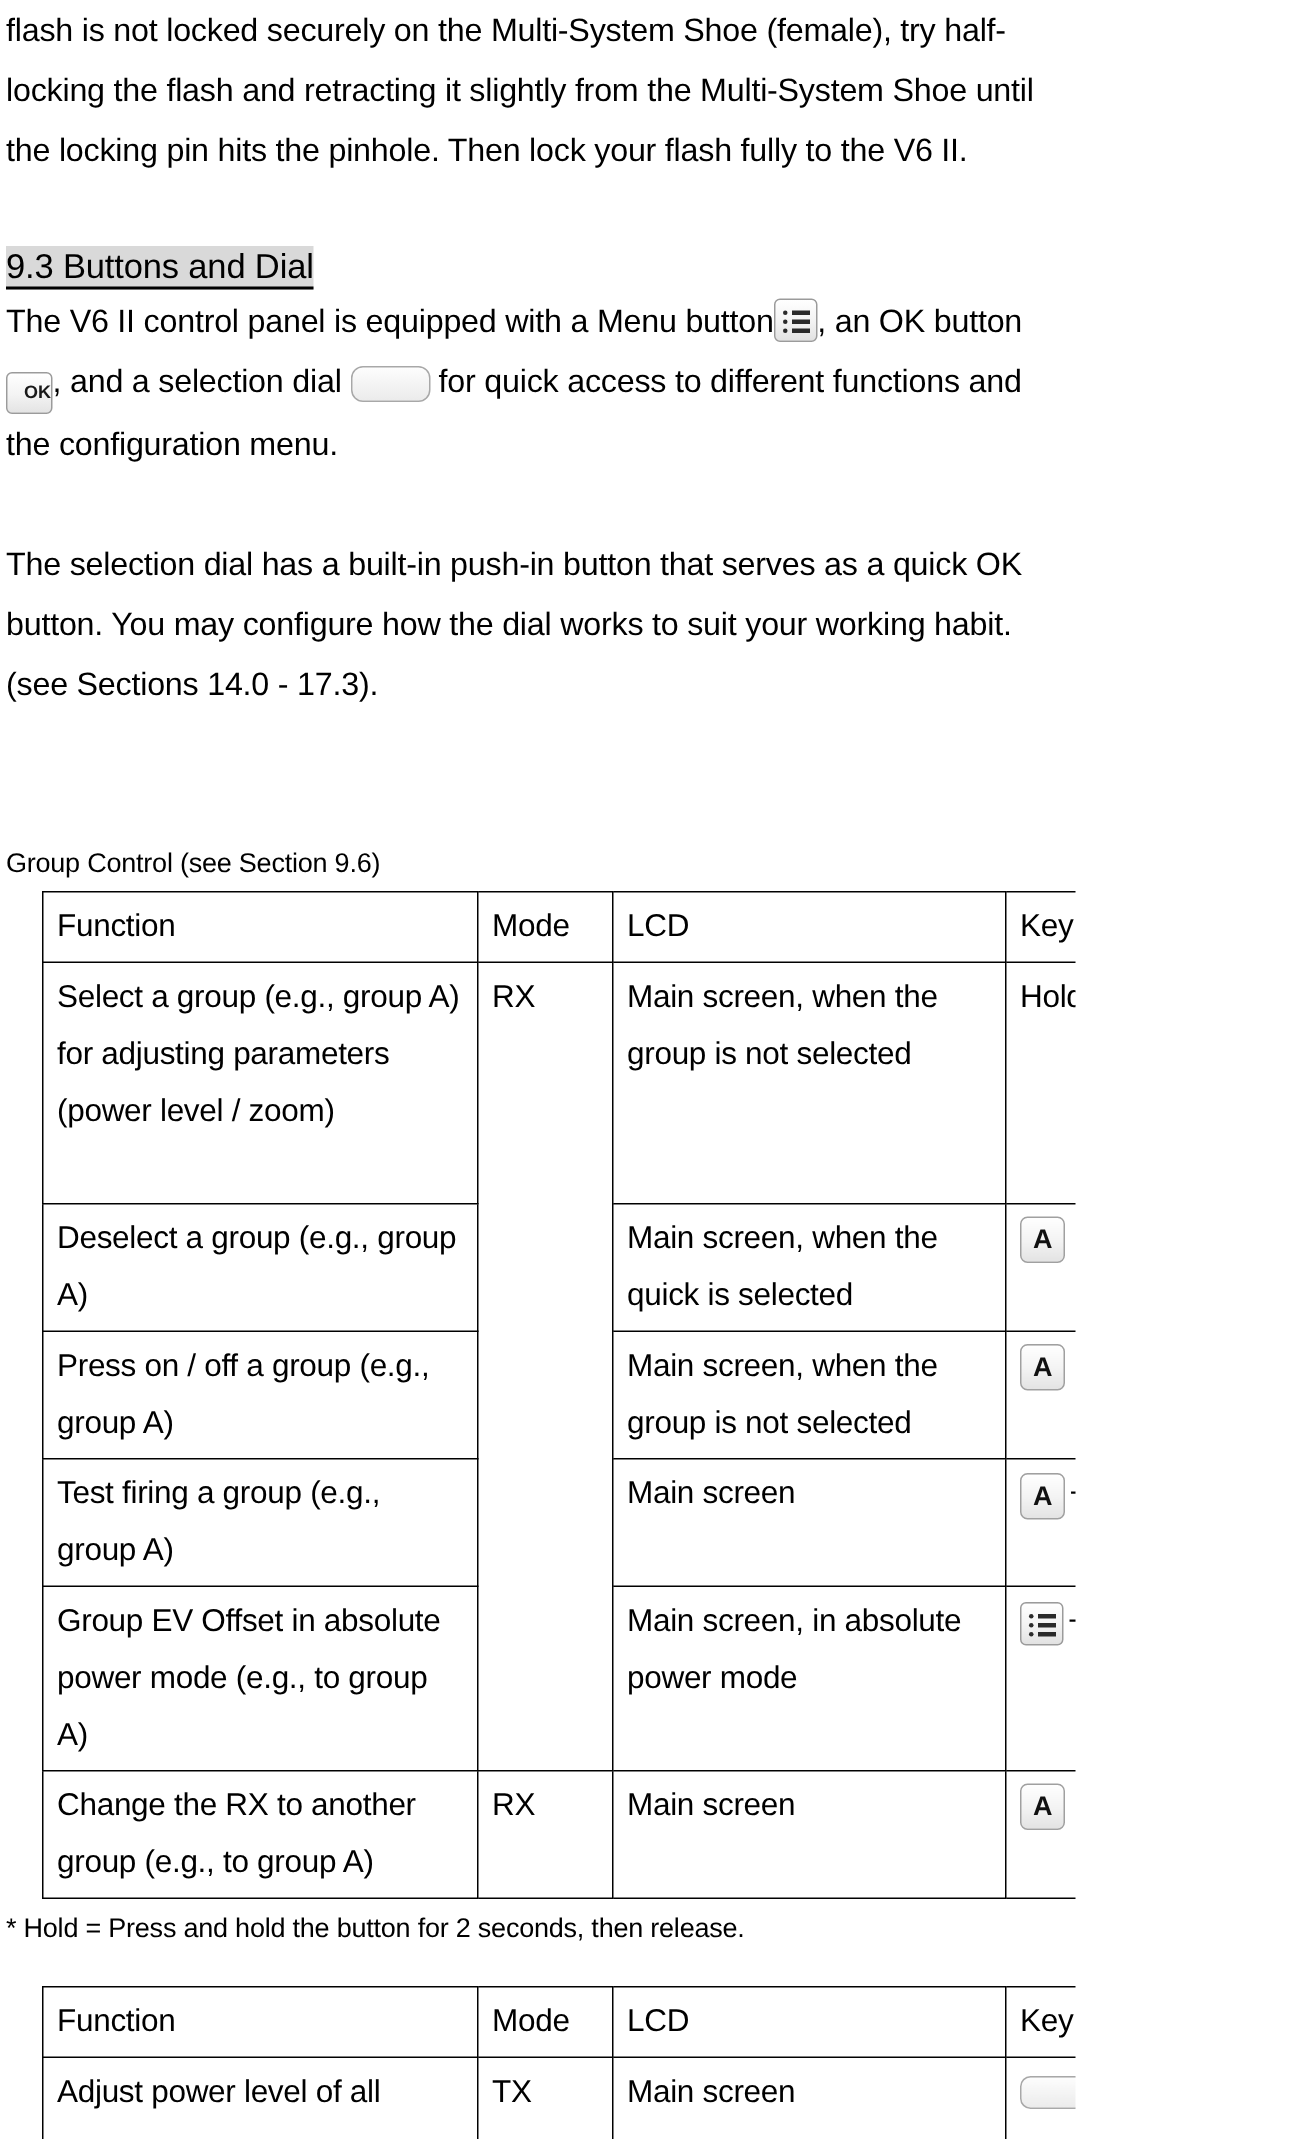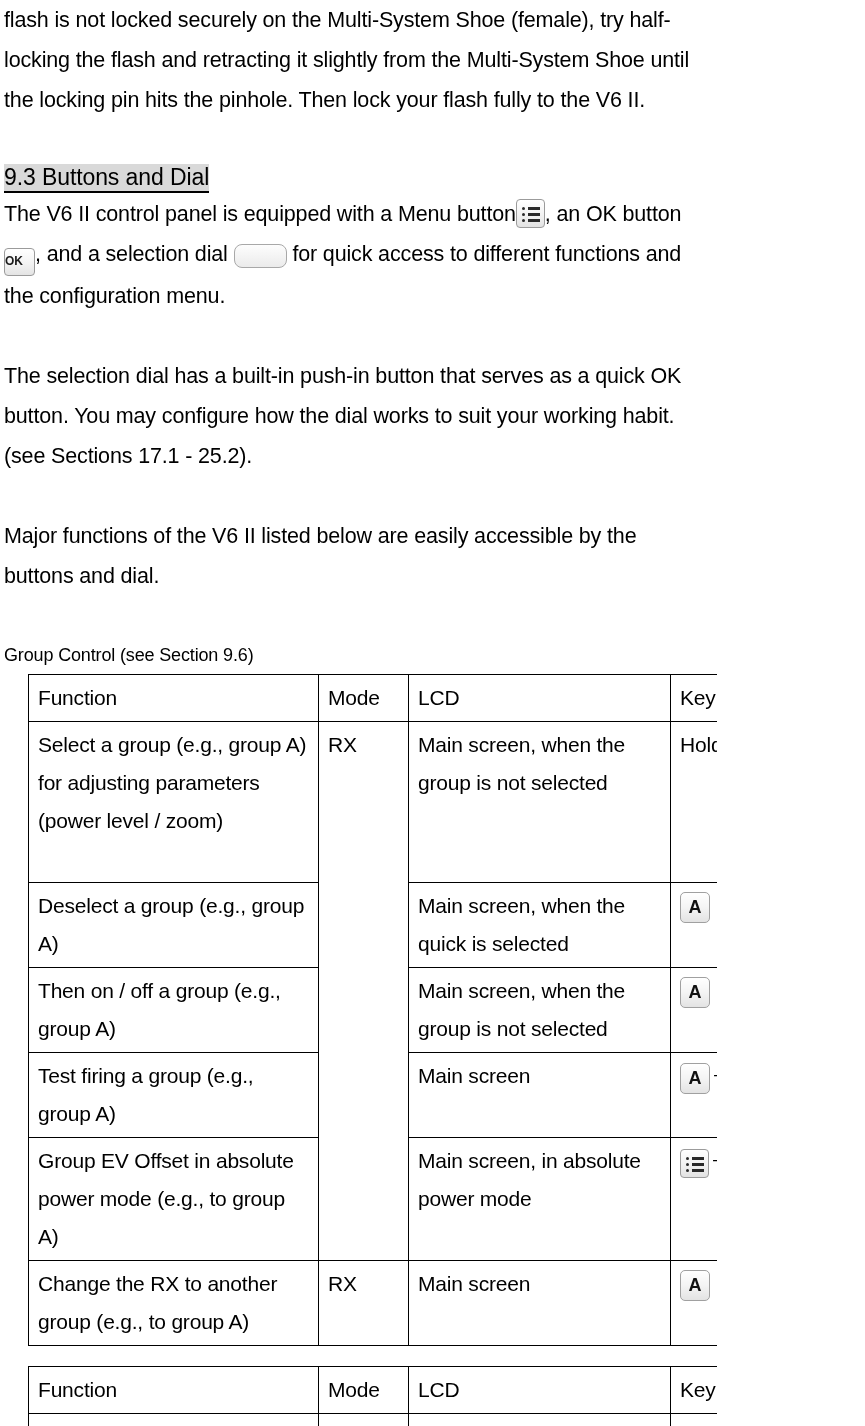--- a/index.html
+++ b/index.html
@@ -87,21 +87,21 @@
     width: 31px;
     height: 28px;
     border: 1.5px solid #9b9b9b;
     border-radius: 4px;
     background: linear-gradient(to bottom, #ffffff 0%, #f3f3f3 55%, #e4e4e4 100%);
     box-sizing: border-box;
     font-size: 12px;
     font-weight: bold;
     font-family: "Liberation Sans", sans-serif;
     line-height: 25px;
-    text-align: left;
+    text-align: right;
     color: #1a1a1a;
     letter-spacing: 0px;
   }
 
   
   .ico-a {
     width: 30px;
     height: 31px;
     border: 1.6px solid #a0a0a0;
     border-radius: 5px;
@@ -220,25 +220,24 @@
   <p class="body-text">flash is not locked securely on the Multi-System Shoe (female), try half-locking the flash and retracting it slightly from the Multi-System Shoe until the locking pin hits the pinhole. Then lock your flash fully to the V6 II.</p>
 
   <div class="spacer-line"></div>
 
   <h2 class="section-heading"><span class="hl">9.3 Buttons and Dial</span></h2>
 
   <p class="body-text"><span>The V6 II control panel is equipped with a Menu button</span><span class="ico ico-menu"><i class="d r1"></i><i class="b r1"></i><i class="d r2"></i><i class="b r2"></i><i class="d r3"></i><i class="b r3"></i></span><span>, an OK button</span><span class="ico ico-ok">OK</span><span>, and a selection dial</span> <span class="ico ico-dial"><span class="grooves"></span></span> <span>for quick access to different functions and the configuration menu.</span></p>
 
   <div class="spacer-line"></div>
 
-  <p class="body-text">The selection dial has a built-in push-in button that serves as a quick OK button. You may configure how the dial works to suit your working habit. (see Sections 17.1 - 25.2).</p>
+  <p class="body-text">The selection dial has a built-in push-in button that serves as a quick OK button. You may configure how the dial works to suit your working habit. (see Sections 14.0 - 17.3).</p>
 
   <div class="spacer-line"></div>
 
-  <p class="body-text">Major functions of the V6 II listed below are easily accessible by the buttons and dial.</p>
 
   <div class="spacer-line"></div>
 
   <p class="caption">Group Control (see Section 9.6)</p>
 
   <table class="keytable">
     <colgroup>
       <col class="col-fn">
         <col class="col-mode">
         <col class="col-lcd">
@@ -259,21 +258,21 @@
         <td class="keycell"><span class="hold-label">Hold*</span><span class="ico ico-a">A</span></td>
       </tr>
 
       <tr>
         <td class="r-two">Deselect a group (e.g., group A)</td>
         <td>Main screen, when the quick is selected</td>
         <td class="keycell"><span class="ico ico-a">A</span></td>
       </tr>
 
       <tr>
-        <td class="r-two">Then on / off a group (e.g., group A)</td>
+        <td class="r-two">Press on / off a group (e.g., group A)</td>
         <td>Main screen, when the group is not selected</td>
         <td class="keycell"><span class="ico ico-a">A</span></td>
       </tr>
 
       <tr>
         <td class="r-two">Test firing a group (e.g., group A)</td>
         <td>Main screen</td>
         <td class="keycell"><span class="ico ico-a">A</span><span class="plus">+</span><span class="ico ico-fire"><span class="shutter"></span></span></td>
       </tr>
 
@@ -285,20 +284,21 @@
 
       <tr>
         <td class="r-two">Change the RX to another group (e.g., to group A)</td>
         <td>RX</td>
         <td>Main screen</td>
         <td class="keycell"><span class="ico ico-a">A</span></td>
       </tr>
     </tbody>
   </table>
 
+  <p class="caption">* Hold = Press and hold the button for 2 seconds, then release.</p>
 
   <div class="spacer-half"></div>
 
 
   <table class="keytable">
     <colgroup>
       <col class="col-fn">
         <col class="col-mode">
         <col class="col-lcd">
         <col class="col-key">

